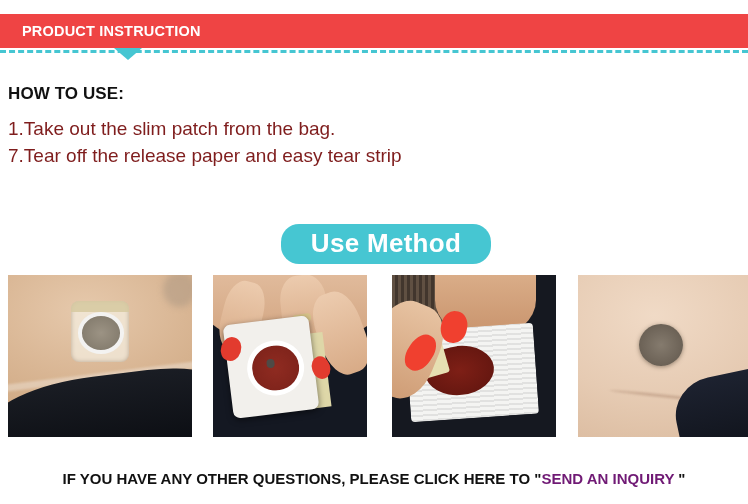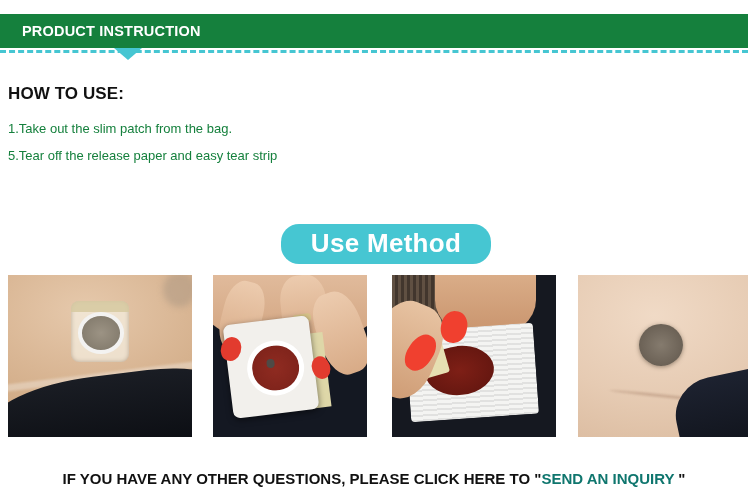--- a/index.html
+++ b/index.html
@@ -7,21 +7,21 @@
     width:748px; height:504px;
     background:#ffffff;
     font-family:"Liberation Sans", sans-serif;
     overflow:hidden;
   }
   .page { position:relative; width:748px; height:504px; background:#fff; }
 
   
   .header-band {
     position:absolute; left:0; top:14px; width:748px; height:34px;
-    background:#15803d;
+    background:#ef4444;
     display:flex; align-items:center;
   }
   .header-title {
     margin-left:22px;
     color:#ffffff;
     font-size:14.5px;
     font-weight:bold;
     letter-spacing:0.2px;
     white-space:nowrap;
   }
@@ -42,21 +42,21 @@
 
   
   .howto {
     position:absolute; left:8px; top:84px; width:600px;
   }
   .howto-title {
     font-size:17px; font-weight:bold; color:#111;
     margin-bottom:11px; letter-spacing:0.1px;
   }
   .howto-step {
-    font-size:13px; color:#15803d; line-height:27px;
+    font-size:19px; color:#7f1d1d; line-height:27px;
     white-space:nowrap;
   }
 
   
   .badge-wrap {
     position:absolute; left:12px; top:224px; width:748px;
     display:flex; justify-content:center;
   }
   .badge {
     background:#46c6d2; color:#ffffff;
@@ -226,39 +226,39 @@
     border-radius:42% 0 0 0; transform:rotate(-12deg);
   }
 
   
   .inquiry {
     position:absolute; left:0; top:470px; width:748px;
     text-align:center;
     font-size:15px; font-weight:bold;
     color:#111; white-space:nowrap;
   }
-  .inquiry .link { color:#0f766e; }
+  .inquiry .link { color:#701a75; }
 </style>
 </head>
 <body>
 
 <div class="page">
 
   <div class="header-band">
     <div class="header-title">PRODUCT INSTRUCTION</div>
   </div>
   <div class="dash-row">
     <div class="dash-line"></div>
     <div class="dash-arrow"></div>
   </div>
 
   <div class="howto">
     <div class="howto-title">HOW TO USE:</div>
     <div class="howto-step">1.Take out the slim patch from the bag.</div>
-    <div class="howto-step">5.Tear off the release paper and easy tear strip</div>
+    <div class="howto-step">7.Tear off the release paper and easy tear strip</div>
   </div>
 
   <div class="badge-wrap">
     <div class="badge">Use Method</div>
   </div>
 
   <div class="photo-strip">
 
     <div class="photo p1">
       <div class="scene sk-a">

